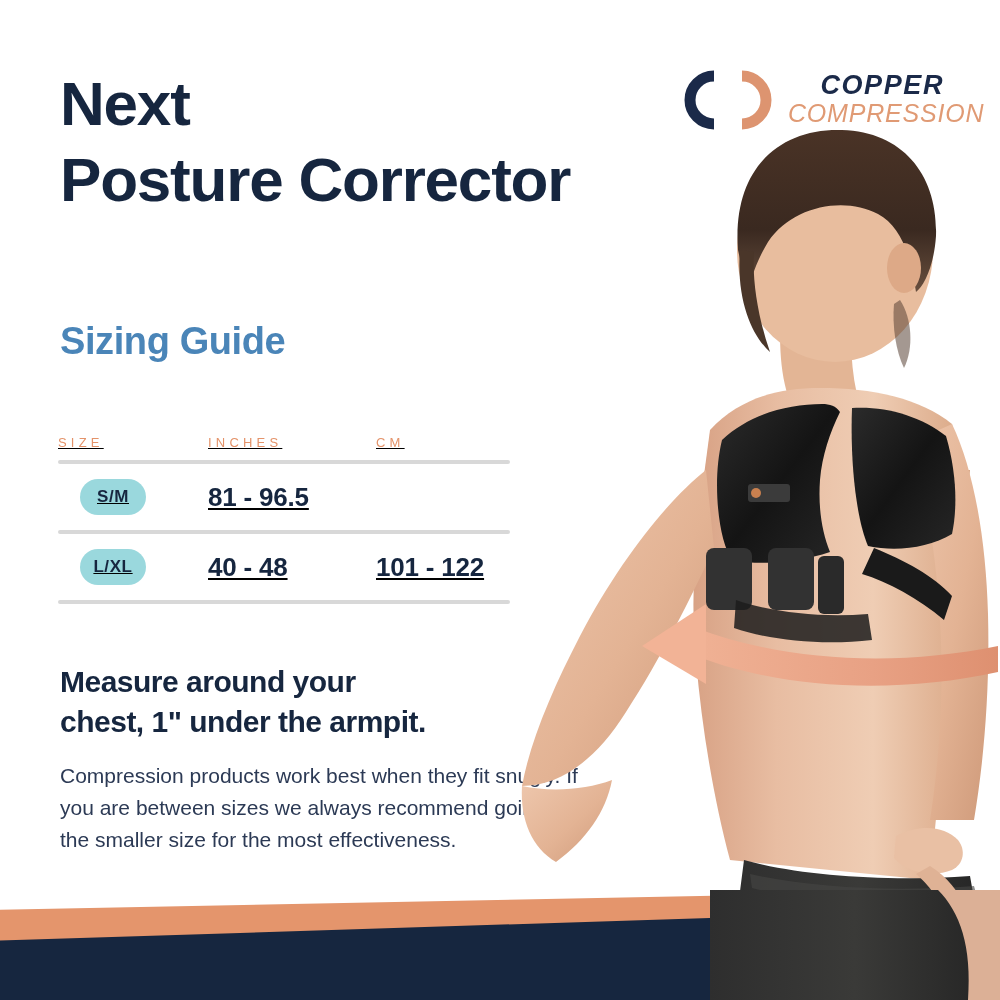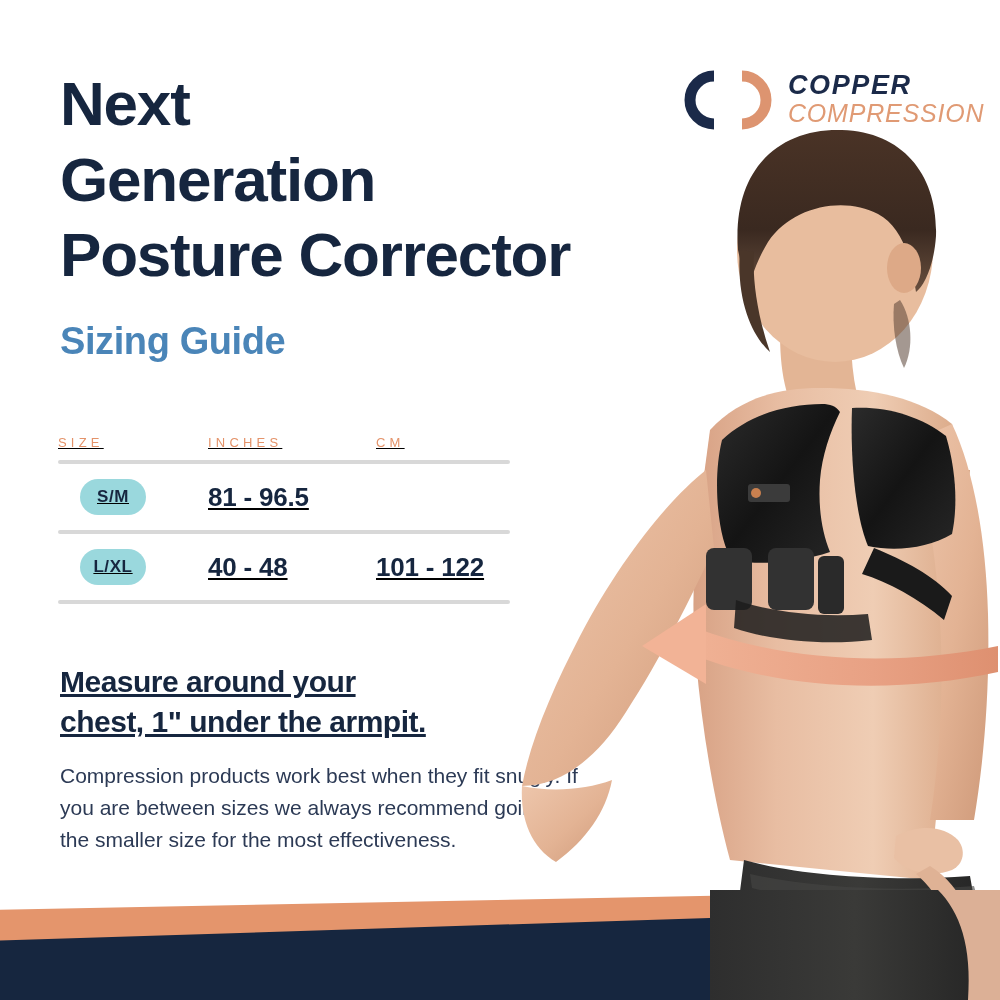--- a/index.html
+++ b/index.html
@@ -9,21 +9,21 @@
     font-family:"Liberation Sans","DejaVu Sans",sans-serif;
     position:relative;
   }
   #page{position:absolute;inset:0;background:#fff;overflow:hidden;}
 
   
   .logo{position:absolute;left:676px;top:66px;width:268px;height:72px;}
   .logo-mark{position:absolute;left:0;top:2px;width:104px;height:64px;}
   .logo-words{position:absolute;left:112px;top:6px;width:156px;}
   .logo-line1{font-size:27px;font-weight:bold;letter-spacing:1.6px;color:#1b2a49;
-    font-style:italic;line-height:1.02;font-family:"Liberation Sans",sans-serif;}
+    font-style:italic;line-height:1.02;font-family:"Liberation Sans",sans-serif;text-align:right;}
   .logo-line2{font-size:25px;font-weight:500;letter-spacing:0.8px;color:#e09a74;
     font-style:italic;line-height:1.06;font-family:"Liberation Sans",sans-serif;}
 
   
   .title{position:absolute;left:60px;top:66px;width:690px;
     font-size:62px;font-weight:bold;color:#16263f;line-height:1.22;
     letter-spacing:-1.2px;}
   .subtitle{position:absolute;left:60px;top:320px;
     font-size:38px;font-weight:bold;color:#4a85b8;letter-spacing:-0.4px;}
 
@@ -38,21 +38,21 @@
   .divider{height:4px;background:#d8d8d8;width:452px;border-radius:2px;}
   .t-body{height:66px;}
   .pill{display:inline-flex;align-items:center;justify-content:center;
     width:66px;height:36px;border-radius:18px;background:#9ad8dd;
     color:#16263f;font-size:17px;font-weight:bold;letter-spacing:0.6px;}
   .pill-wrap{width:150px;display:flex;padding-left:22px;box-sizing:border-box;}
   .val{font-size:26px;font-weight:bold;color:#16263f;letter-spacing:-0.2px;}
 
   
   .measure{position:absolute;left:60px;top:662px;width:520px;
-    font-size:30px;font-weight:bold;color:#16263f;line-height:1.32;letter-spacing:-0.5px;text-decoration:underline;}
+    font-size:30px;font-weight:bold;color:#16263f;line-height:1.32;letter-spacing:-0.5px;}
   .note{position:absolute;left:60px;top:760px;width:545px;
     font-size:21px;color:#2c3a55;line-height:1.52;font-weight:400;}
 
   
   .photo{position:absolute;left:500px;top:0;width:500px;height:1000px;overflow:hidden;}
 
   
   .banner{position:absolute;left:0;bottom:0;width:1000px;height:110px;}
   .band-copper{position:absolute;left:0;bottom:0;width:1000px;height:110px;
     background:#e4956c;
@@ -75,21 +75,20 @@
       </svg>
     </div>
     <div class="logo-words">
       <div class="logo-line1">COPPER</div>
       <div class="logo-line2">COMPRESSION</div>
     </div>
   </div>
 
   <div class="title">
     <div>Next</div>
-    <div>Generation</div>
     <div>Posture Corrector</div>
   </div>
   <div class="subtitle">Sizing Guide</div>
 
   <div class="table">
 
     <div class="t-row t-head">
       <div class="cell c1">SIZE</div>
       <div class="cell c2">INCHES</div>
       <div class="cell c3">CM</div>

